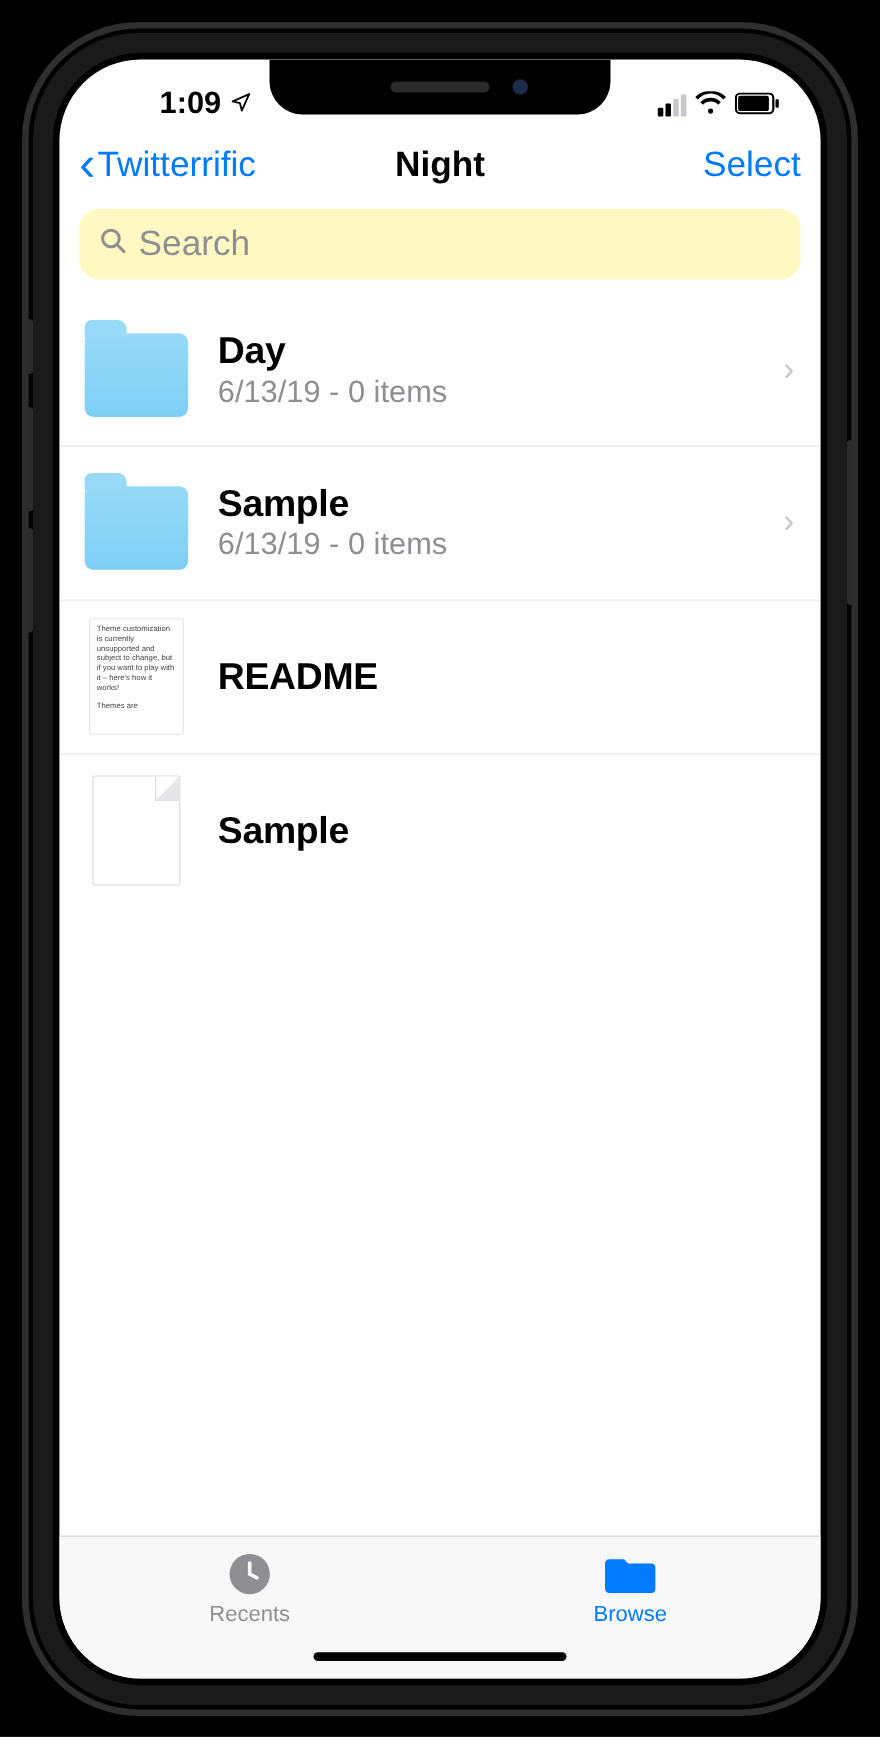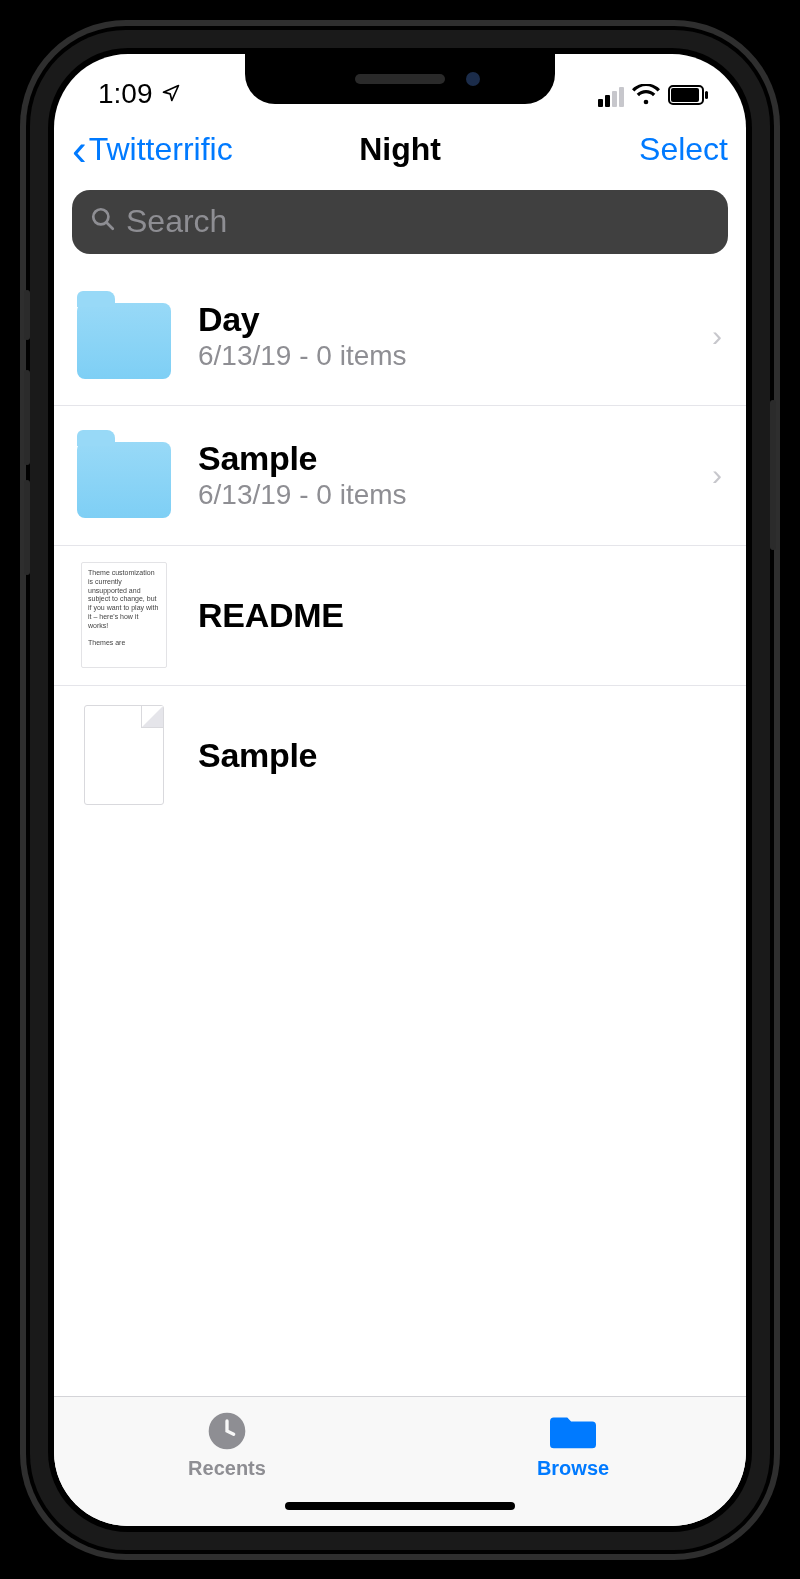--- a/index.html
+++ b/index.html
@@ -62,21 +62,21 @@
   .side-right { right:-6px; top:370px; width:6px; height:150px; }
 
   
   .status-bar {
     height: 60px;
     display:flex;
     align-items:flex-end;
     justify-content:space-between;
     padding: 0 36px 4px 44px;
   }
-  .status-left { font-size:28px; font-weight:400; display:flex; align-items:flex-start; gap:8px;}
+  .status-left { font-size:28px; font-weight:700; display:flex; align-items:flex-start; gap:8px;margin-left:47px;}
   .status-right { display:flex; align-items:center; gap:8px;}
   .location-arrow { display:inline-block; transform: rotate(0deg);}
   .signal { display:flex; align-items:flex-end; gap:2px; }
   .signal span { width:5px; background:#c7c7cc; border-radius:1px;}
   .signal span.on { background:#000; }
 
   
   .nav {
     height: 72px;
     display:flex;
@@ -85,21 +85,21 @@
     padding: 0 18px;
   }
   .back { display:flex; align-items:center; color:#007aff; font-size:32px; gap:2px;}
   .back-chevron { font-size:44px; line-height:1; font-weight:300;}
   .title { font-size:32px; font-weight:600; position:absolute; left:50%; transform:translateX(-50%);}
   .select { color:#007aff; font-size:32px; }
 
   
   .search-wrap { padding: 4px 18px 12px; }
   .search {
-    background:#404040;
+    background:#fef9c3;
     border-radius:18px;
     height:64px;
     display:flex;
     align-items:center;
     padding:0 18px;
     gap:10px;
     color:#8e8e93;
     font-size:32px;
   }
 
@@ -152,21 +152,21 @@
 
   
   .tabbar {
     height:130px;
     border-top:1px solid #d4d4d8;
     background:#f8f8f8fa;
     display:flex;
   }
   .tab {
     flex:1;display:flex;flex-direction:column;align-items:center;justify-content:flex-start;
-    padding-top:12px;gap:4px;font-size:20px;color:#8e8e93;font-weight:bold;
+    padding-top:12px;gap:4px;font-size:20px;color:#8e8e93;
   }
   .tab.active { color:#007aff; }
   .tab .ticon { height:44px; display:flex;align-items:center;justify-content:center;}
   .home-indicator{
     position:absolute;bottom:16px;left:50%;transform:translateX(-50%);
     width:230px;height:8px;background:#000;border-radius:4px;z-index:60;
   }
 </style>
 </head>
 <body>

